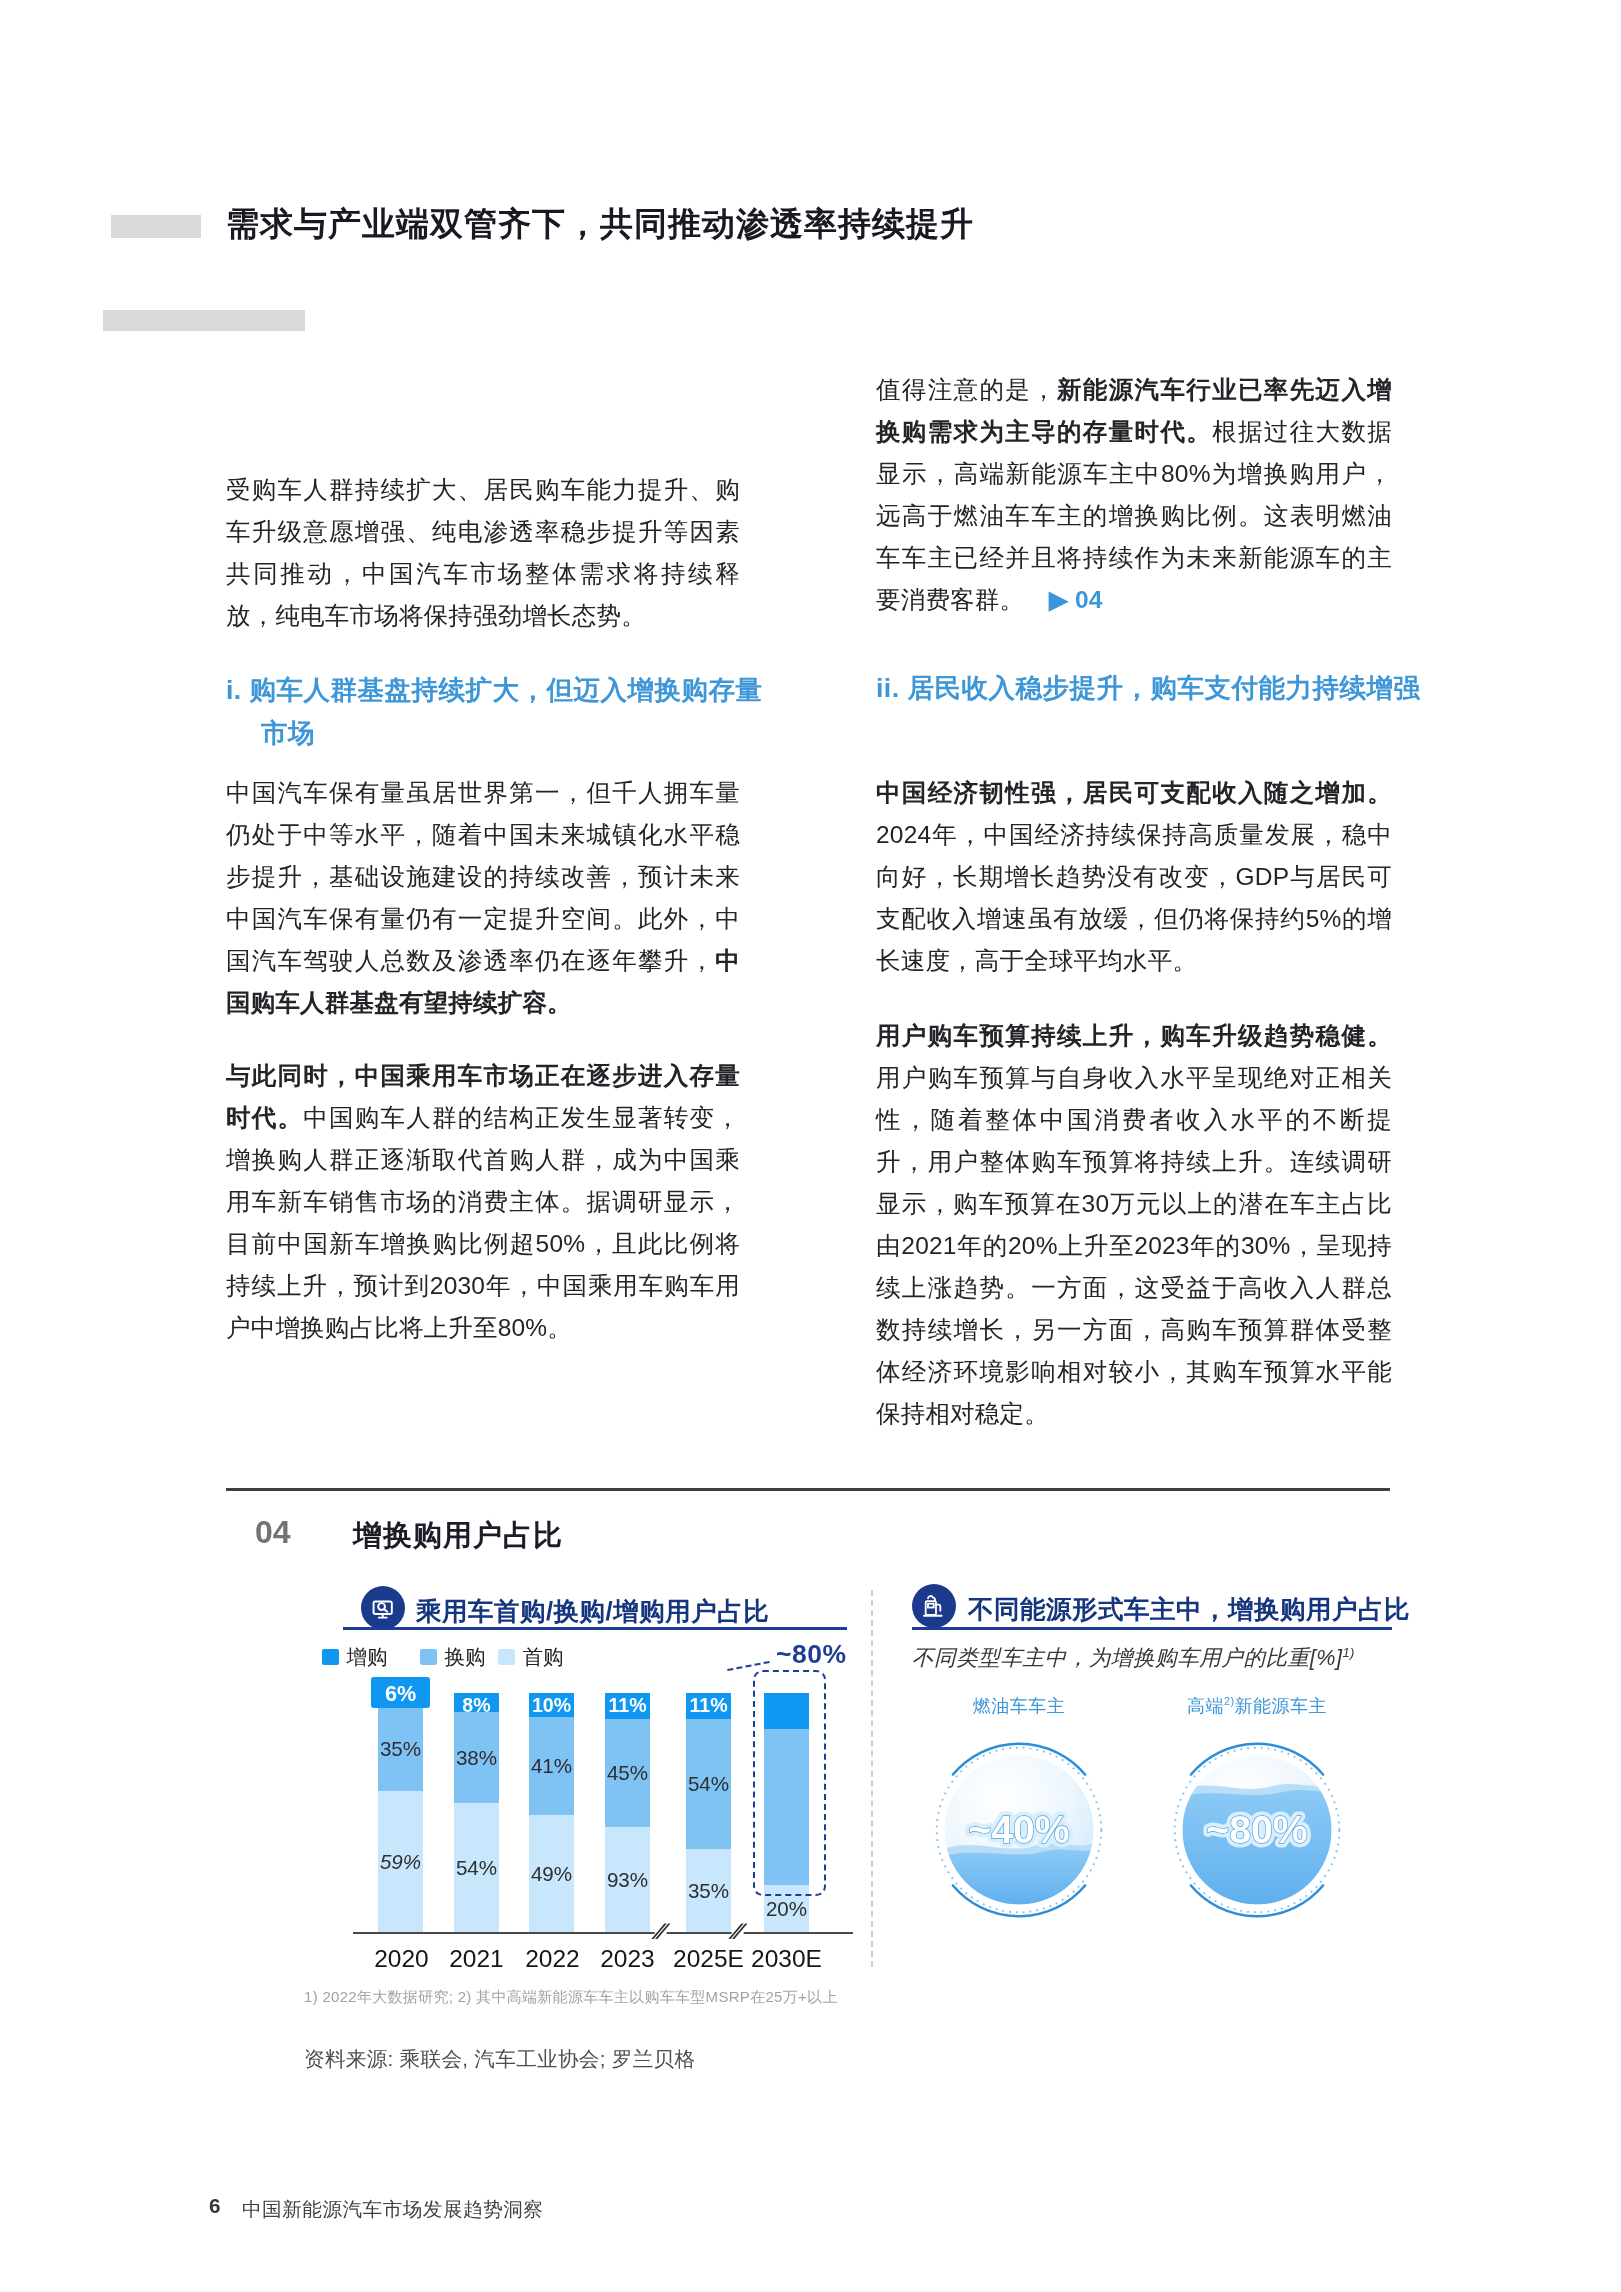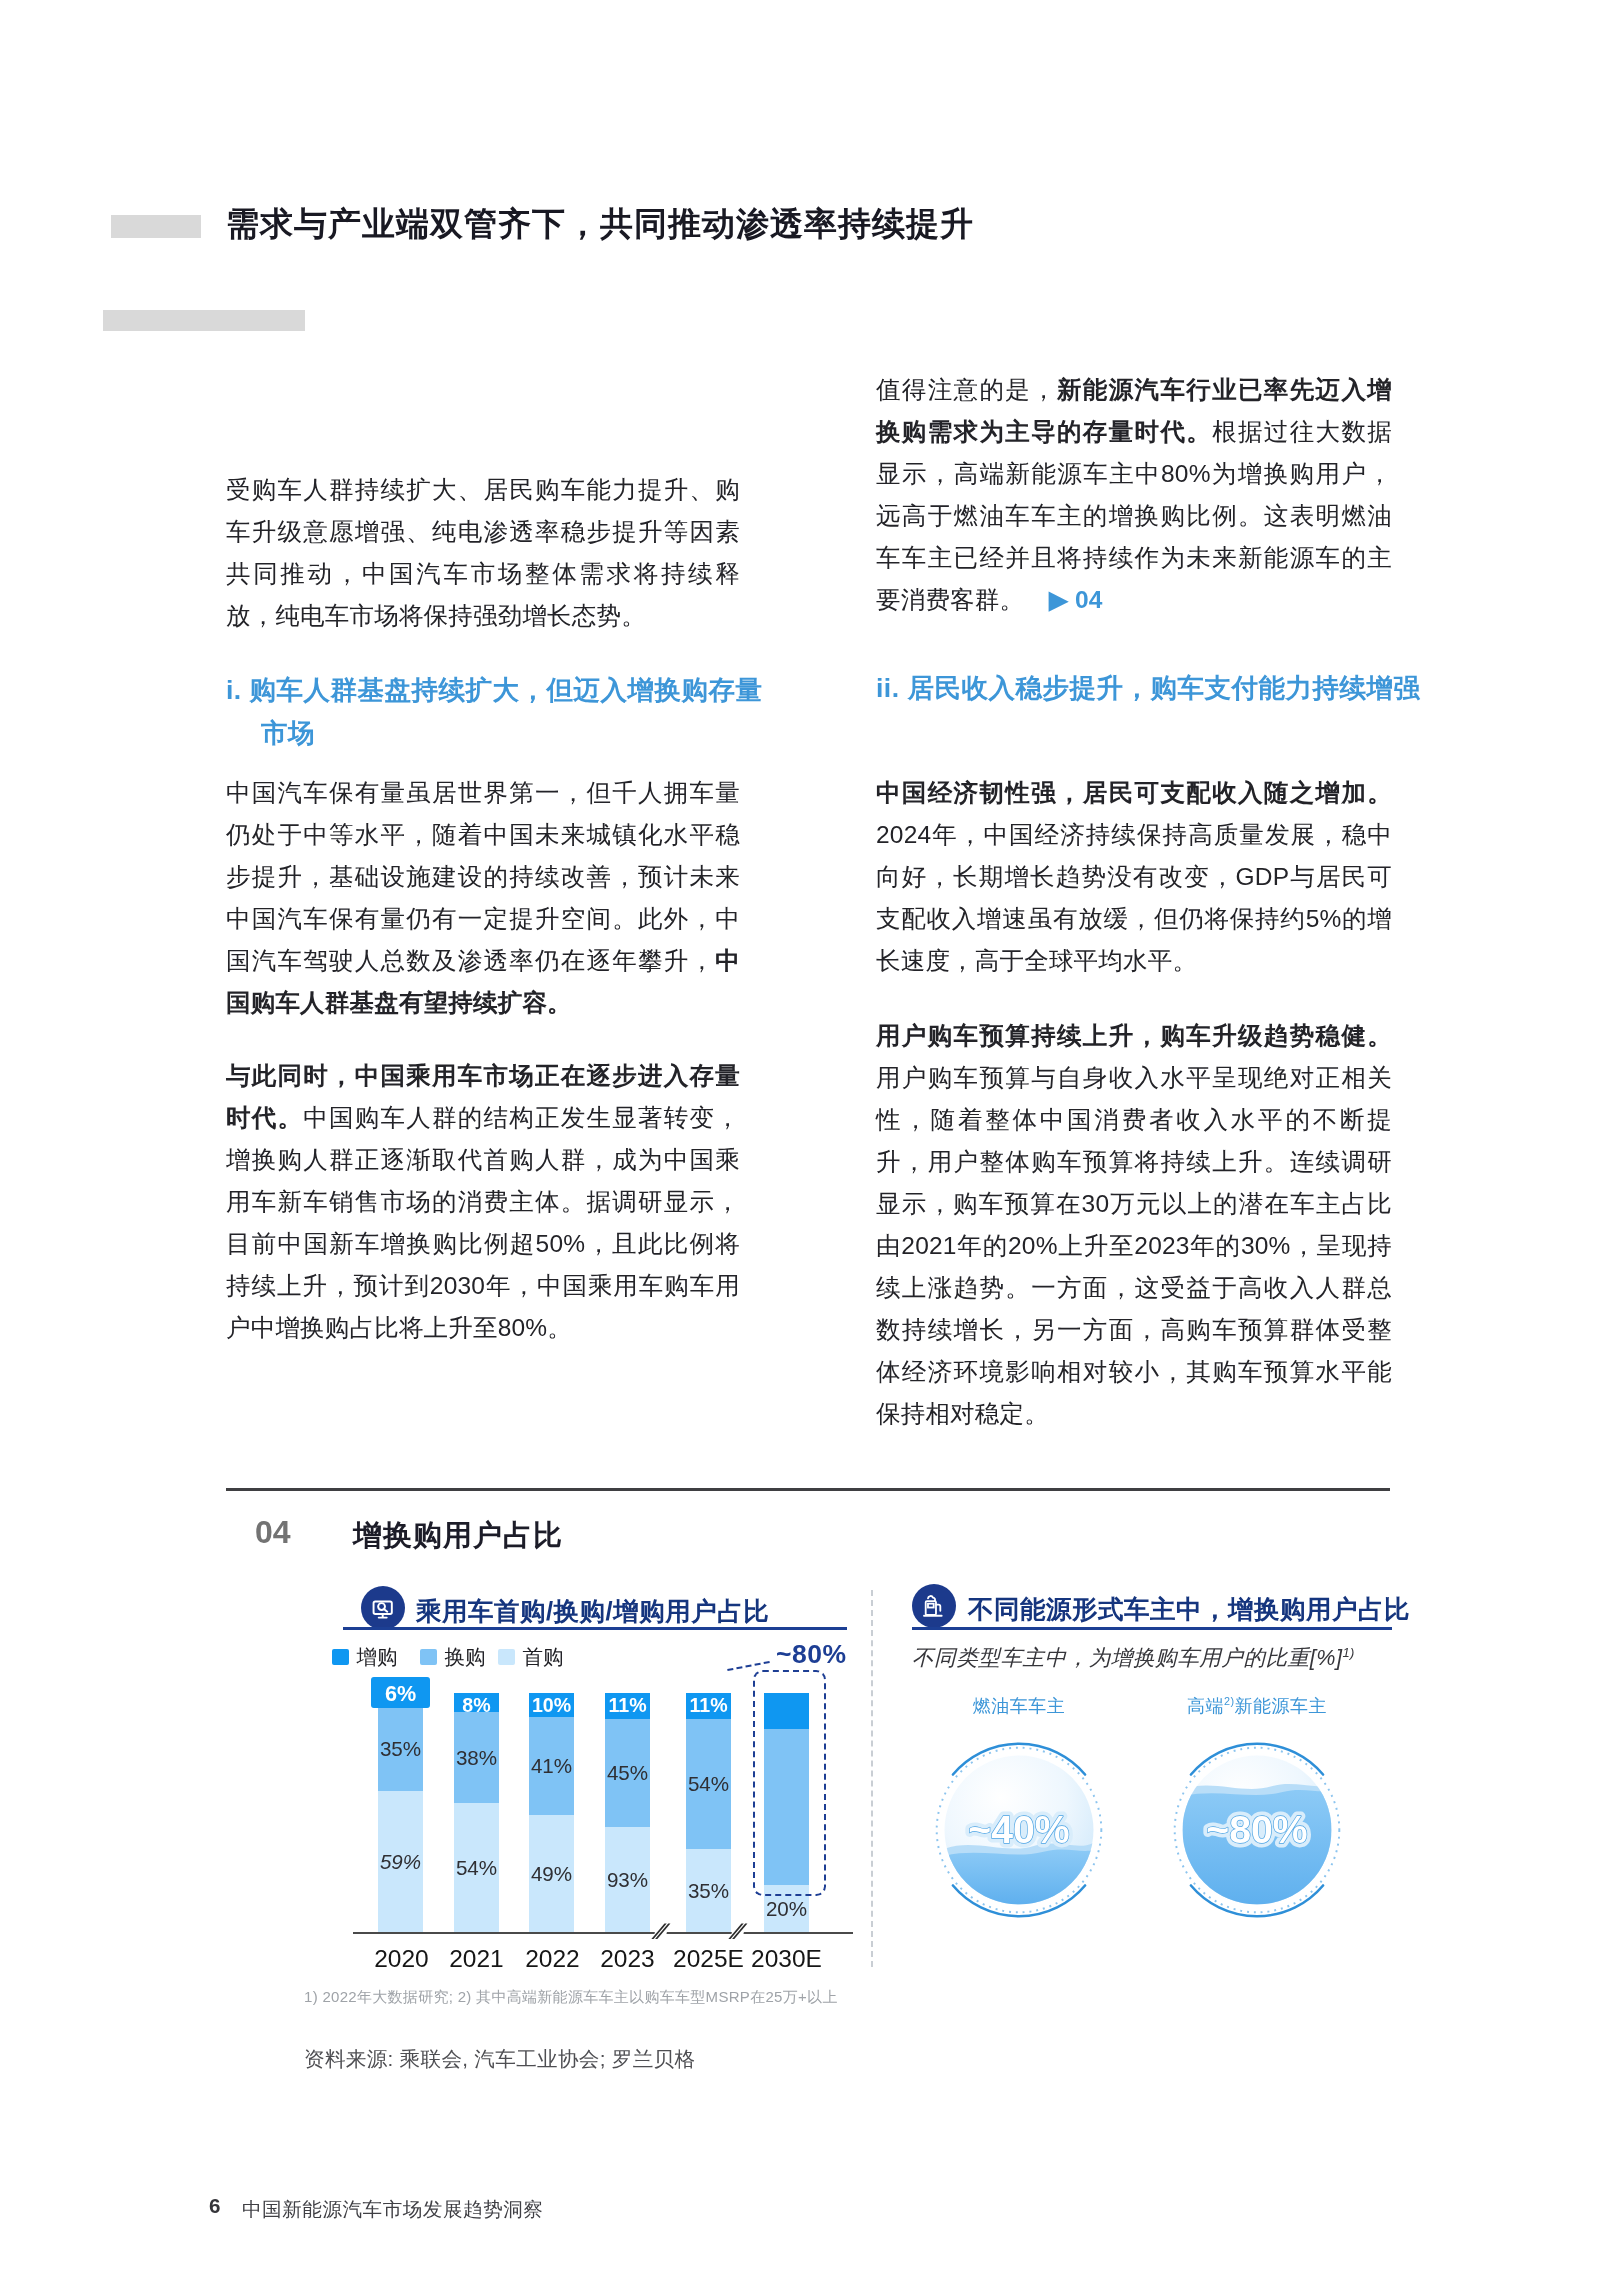--- a/index.html
+++ b/index.html
@@ -78,21 +78,21 @@
       <line x1="12" y1="17.5" x2="12" y2="20"></line>
       <line x1="8.5" y1="20.7" x2="15.5" y2="20.7"></line>
       <circle cx="11" cy="11" r="3"></circle>
       <line x1="13.3" y1="13.3" x2="16" y2="15.5"></line>
     </svg>
   </div>
   <div class="abs chart-head-title" style="left:416px;top:1594px;">乘用车首购/换购/增购用户占比</div>
   <div class="abs chart-underline" style="left:343px;top:1627px;width:504px;"></div>
 
   <div id="legend">
-      <div class="legend-item" style="left: 332px;">
+      <div class="legend-item" style="left: 322px;">
         <span class="legend-sq" style="background: rgb(15, 151, 241);"></span>
         <span class="legend-lb">增购</span>
       </div>
       <div class="legend-item" style="left: 420px;">
         <span class="legend-sq" style="background: rgb(127, 195, 245);"></span>
         <span class="legend-lb">换购</span>
       </div>
       <div class="legend-item" style="left: 498px;">
         <span class="legend-sq" style="background: rgb(201, 231, 252);"></span>
         <span class="legend-lb">首购</span>

